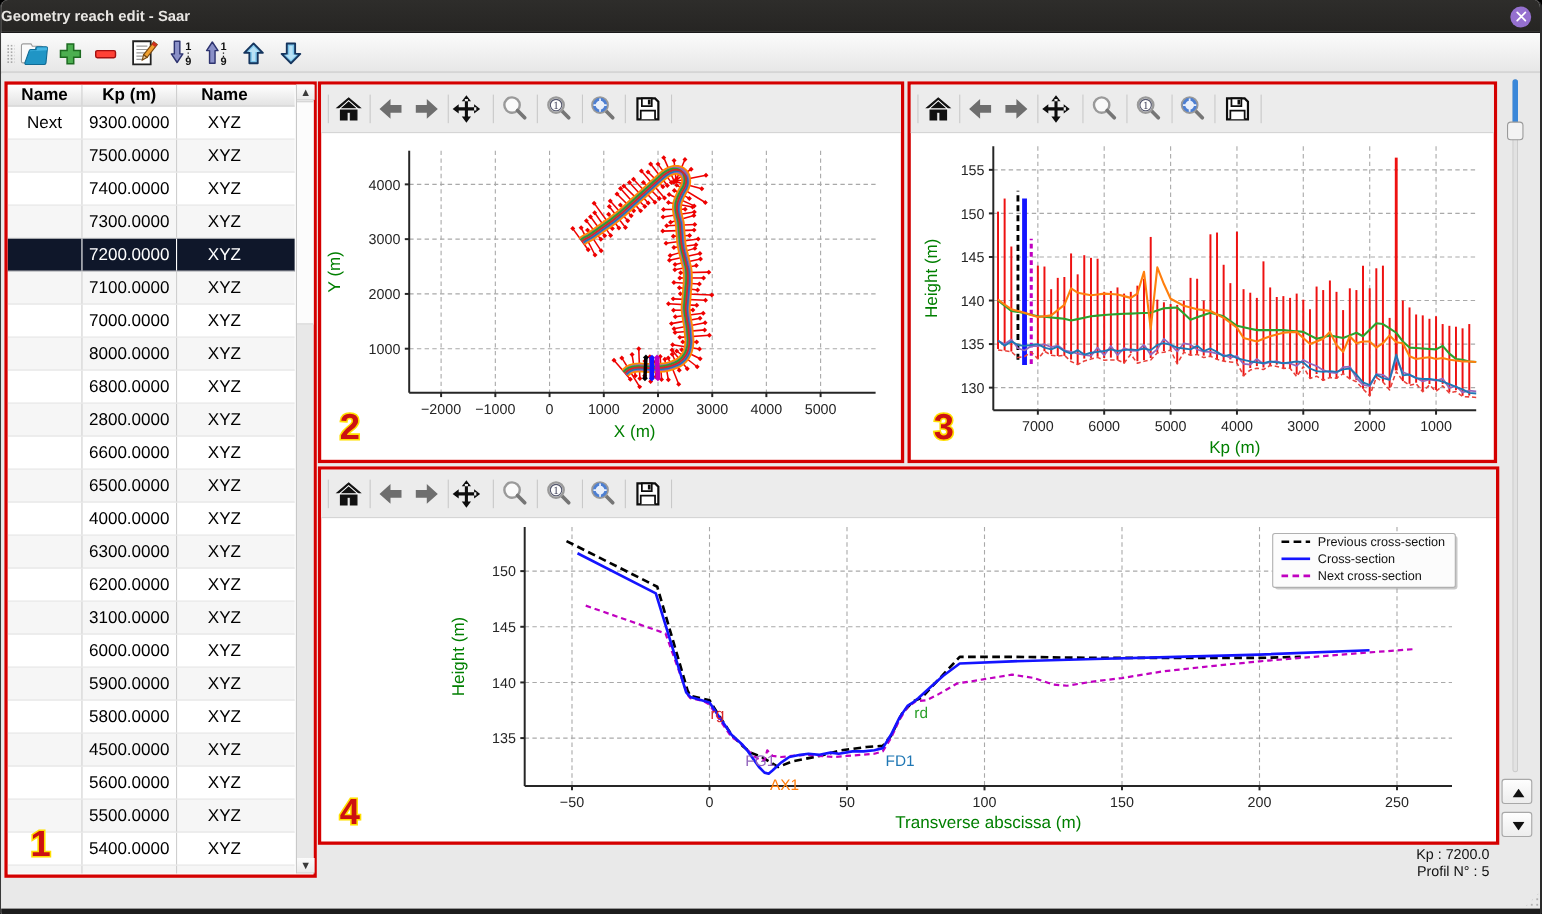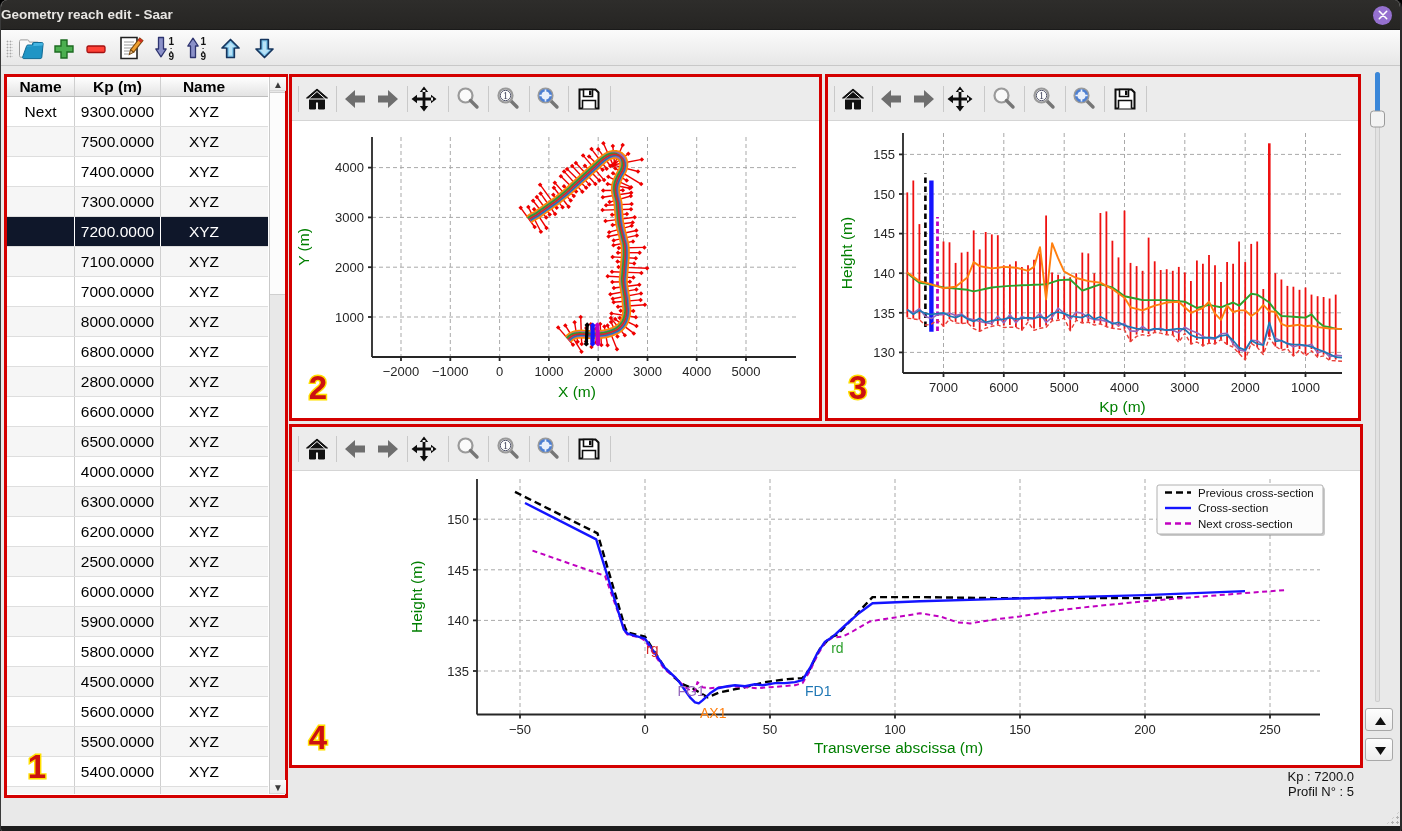--- a/index.html
+++ b/index.html
@@ -167,21 +167,21 @@
           <div class="tc c2">6300.0000</div>
           <div class="tc c3">XYZ</div>
         </div>
         <div class="trow">
           <div class="tc c1"></div>
           <div class="tc c2">6200.0000</div>
           <div class="tc c3">XYZ</div>
         </div>
         <div class="trow alt">
           <div class="tc c1"></div>
-          <div class="tc c2">2500.0000</div>
+          <div class="tc c2">3100.0000</div>
           <div class="tc c3">XYZ</div>
         </div>
         <div class="trow">
           <div class="tc c1"></div>
           <div class="tc c2">6000.0000</div>
           <div class="tc c3">XYZ</div>
         </div>
         <div class="trow alt">
           <div class="tc c1"></div>
           <div class="tc c2">5900.0000</div>

